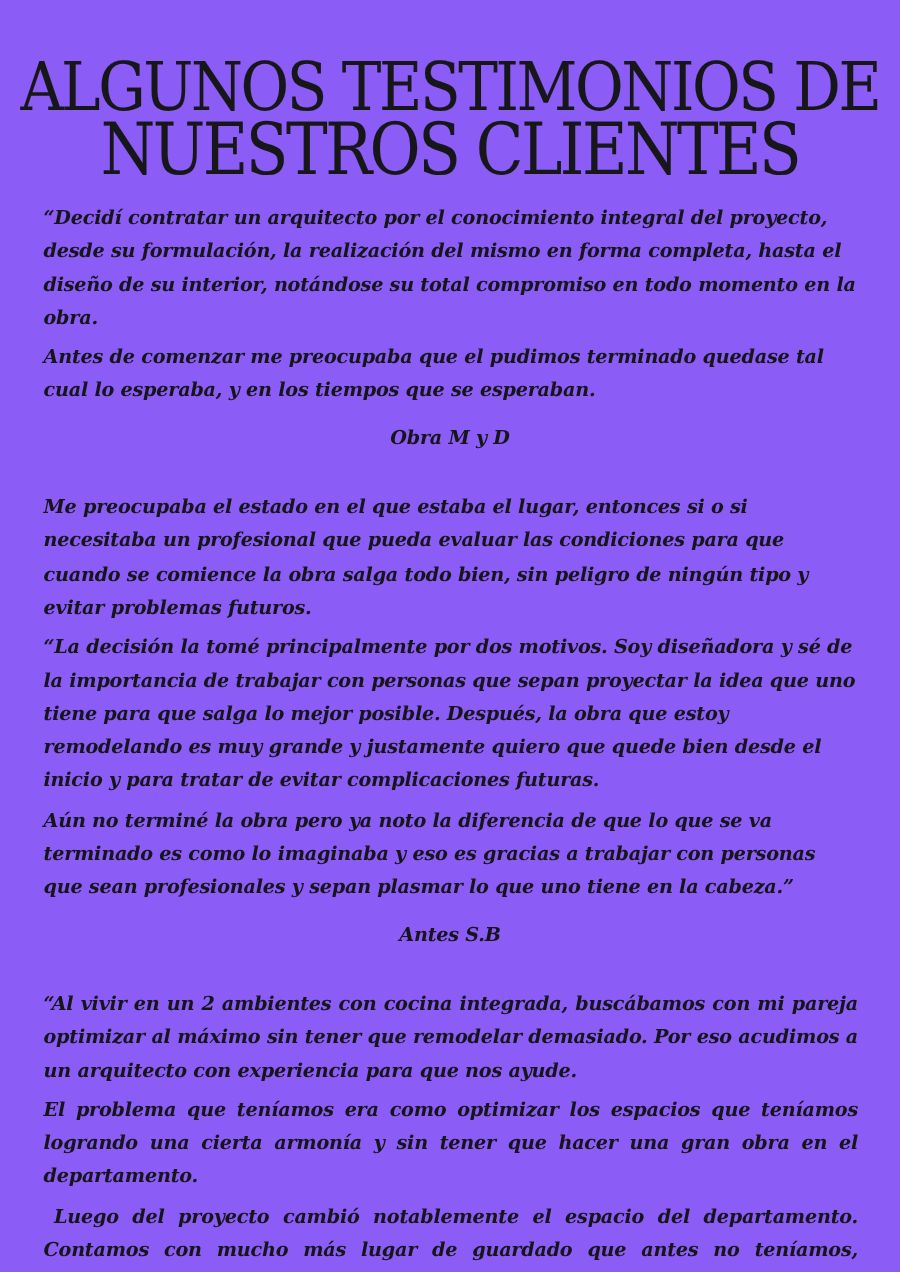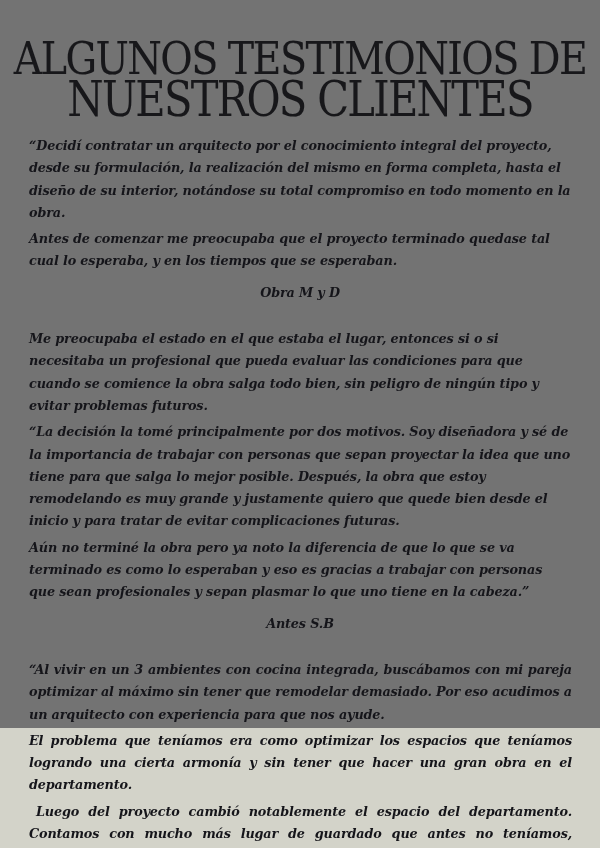--- a/index.html
+++ b/index.html
@@ -10,23 +10,23 @@
     width: 600px;
     height: 848px;
     background: #d3d3c9;
     font-family: "Liberation Serif", serif;
     overflow: hidden;
     position: relative;
   }
 
   .page {
     width: 600px;
-    height: 728px;
+    height: 848px;
     box-sizing: border-box;
-    background: #737373;
+    background: #8b5cf6;
     position: relative;
   }
 
   
   .heading {
     padding-top: 41px;
     text-align: center;
     color: #17171a;
     user-select: none;
   }
@@ -114,37 +114,37 @@
   <div class="heading">
     <span class="heading-line heading-line-1">ALGUNOS TESTIMONIOS DE</span>
     <span class="heading-line heading-line-2">NUESTROS CLIENTES</span>
   </div>
 
   <div class="testimonials">
 
     <div class="testimonial t1">
       <div class="quote-body">
         <p class="quote-para">“Decidí contratar un arquitecto por el conocimiento integral del proyecto, desde su formulación, la realización del mismo en forma completa, hasta el diseño de su interior, notándose su total compromiso en todo momento en la obra.</p>
-        <p class="quote-para">Antes de comenzar me preocupaba que el proyecto terminado quedase tal cual lo esperaba, y en los tiempos que se esperaban.</p>
+        <p class="quote-para">Antes de comenzar me preocupaba que el pudimos terminado quedase tal cual lo esperaba, y en los tiempos que se esperaban.</p>
       </div>
       <p class="attribution">Obra M y D</p>
     </div>
 
     <div class="testimonial t2">
       <div class="quote-body">
         <p class="quote-para">Me preocupaba el estado en el que estaba el lugar, entonces si o si necesitaba un profesional que pueda evaluar las condiciones para que cuando se comience la obra salga todo bien, sin peligro de ningún tipo y evitar problemas futuros.</p>
         <p class="quote-para">“La decisión la tomé principalmente por dos motivos. Soy diseñadora y sé de la importancia de trabajar con personas que sepan proyectar la idea que uno tiene para que salga lo mejor posible. Después, la obra que estoy remodelando es muy grande y justamente quiero que quede bien desde el inicio y para tratar de evitar complicaciones futuras.</p>
-        <p class="quote-para">Aún no terminé la obra pero ya noto la diferencia de que lo que se va terminado es como lo esperaban y eso es gracias a trabajar con personas que sean profesionales y sepan plasmar lo que uno tiene en la cabeza.”</p>
+        <p class="quote-para">Aún no terminé la obra pero ya noto la diferencia de que lo que se va terminado es como lo imaginaba y eso es gracias a trabajar con personas que sean profesionales y sepan plasmar lo que uno tiene en la cabeza.”</p>
       </div>
       <p class="attribution">Antes S.B</p>
     </div>
 
     <div class="testimonial t3">
       <div class="quote-body justified">
-        <p class="quote-para">“Al vivir en un 3 ambientes con cocina integrada, buscábamos con mi pareja optimizar al máximo sin tener que remodelar demasiado. Por eso acudimos a un arquitecto con experiencia para que nos ayude.</p>
+        <p class="quote-para">“Al vivir en un 2 ambientes con cocina integrada, buscábamos con mi pareja optimizar al máximo sin tener que remodelar demasiado. Por eso acudimos a un arquitecto con experiencia para que nos ayude.</p>
         <p class="quote-para">El problema que teníamos era como optimizar los espacios que teníamos logrando una cierta armonía y sin tener que hacer una gran obra en el departamento.</p>
         <p class="quote-para indented"> Luego del proyecto cambió notablemente el espacio del departamento. Contamos con mucho más lugar de guardado que antes no teníamos, pudimos tener una mesa para recibir invitados sin que ocupe gran parte del espacio del living y aprovechamos la pared donde está la tele para sumar objetos de decoración sin tener que sumar un mueble que ocupe mucho espacio.”</p>
       </div>
 
     </div>
 
   </div>
 </div>
 
 </body></html>

